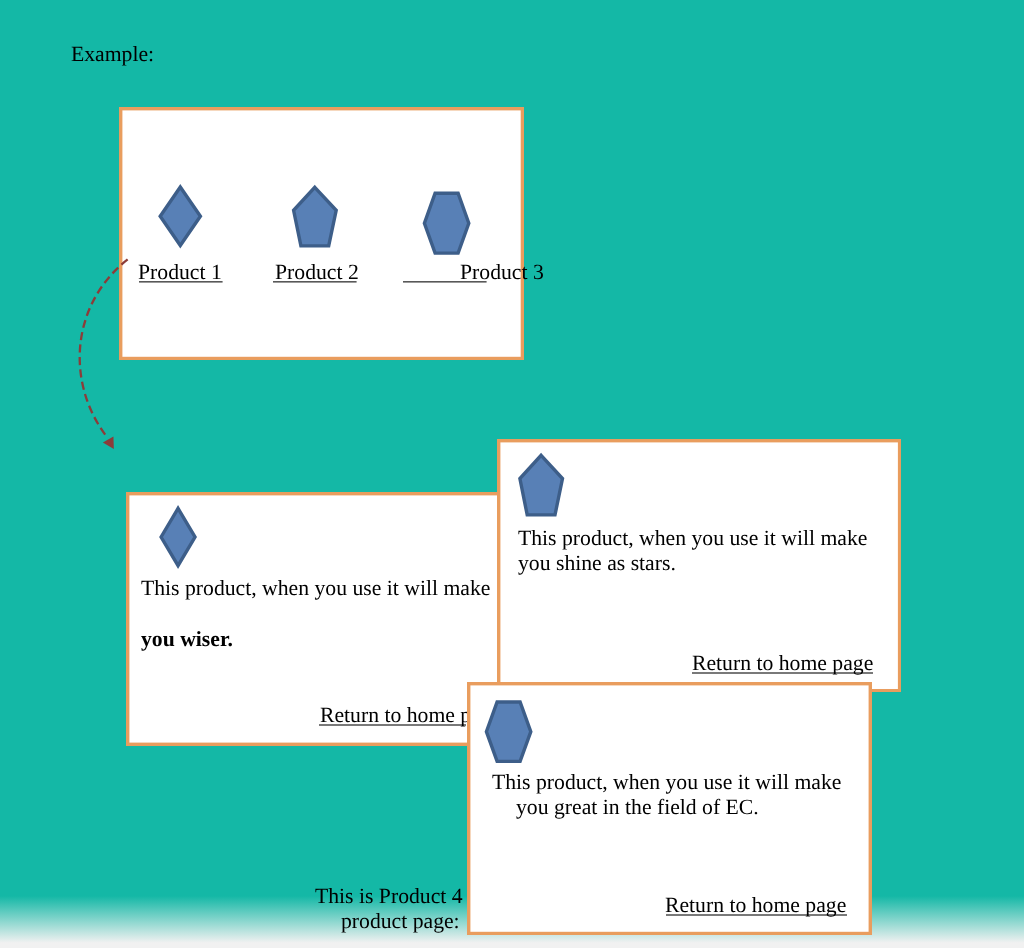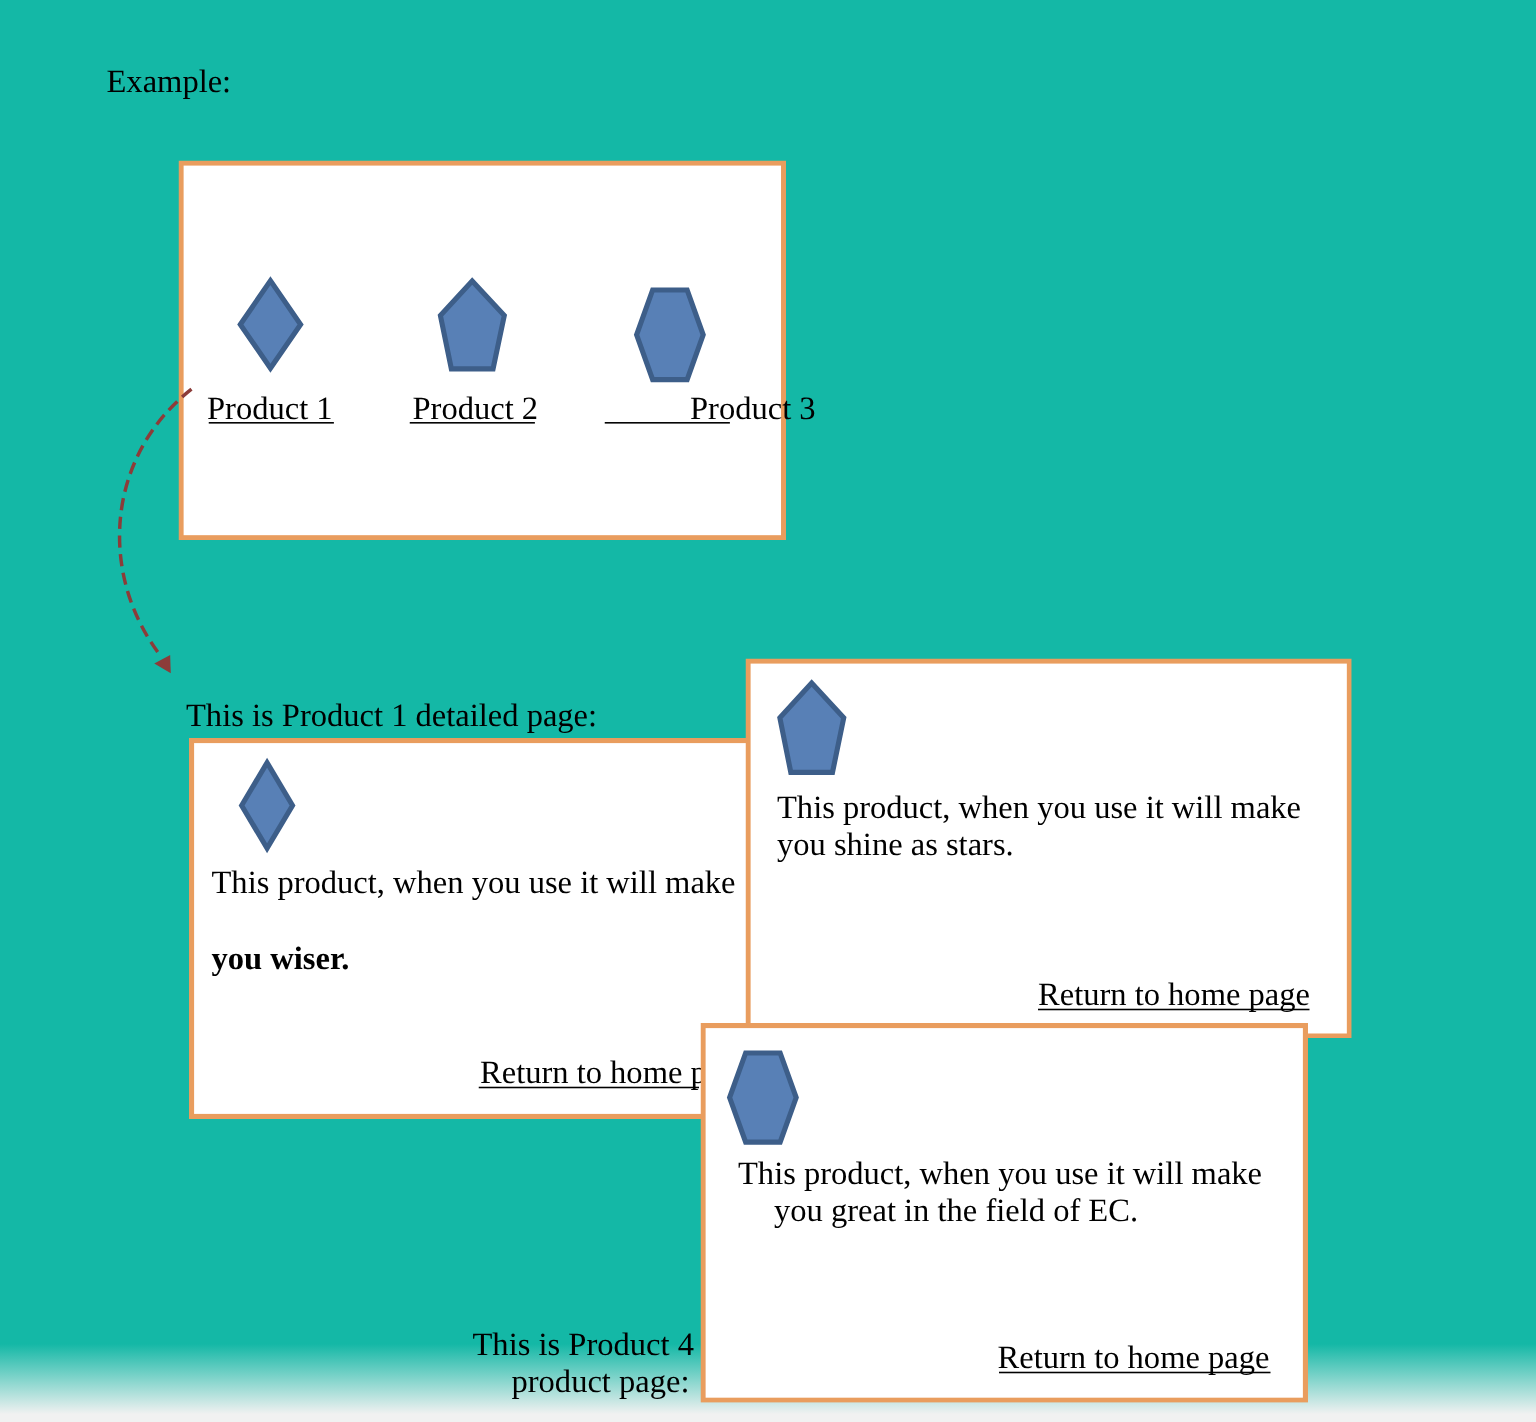--- a/index.html
+++ b/index.html
@@ -53,21 +53,20 @@
   <div class="txt lnk" style="left:422px;top:260px;margin-left:38px;">Product 3</div>
   <svg class="ul" style="left:403px;top:280px;" width="83.6" height="4" viewBox="0 0 83.6 4">
     <rect x="0" y="1.35" width="83.6" height="1.05" fill="#000000"></rect>
   </svg>
 
   <svg style="position:absolute;left:60px;top:250px;" width="80" height="210" viewBox="0 0 80 210">
     <path d="M 69.25 8.2 C 12.12 51.56 4.34 130.15 46.15 186" fill="none" stroke="#8C3C39" stroke-width="2.3" stroke-dasharray="8.1 4.4" stroke-dashoffset="-2" stroke-linecap="butt"></path>
     <polygon points="53.45,186.6 53.85,198.9 42.85,192.4" fill="#8C3C39"></polygon>
   </svg>
 
-  <div class="txt" style="left:124px;top:465px;">This is Product 1 detailed page:</div>
   <svg class="page-box" style="left:126px;top:492px;" width="406" height="254" viewBox="0 0 406 254">
     <rect x="1.7" y="1.7" width="402.6" height="250.6" fill="#FFFFFF" stroke="#E99D5E" stroke-width="3.4"></rect>
   </svg>
   <svg class="shape" style="left:150px;top:497px;" width="60" height="85" viewBox="0 0 60 85">
     <polygon points="11.08,40.0 28.05,11.43 45.02,40.0 28.05,68.57" fill="#5880B6" stroke="#3D5E89" stroke-width="3.4" stroke-linejoin="miter"></polygon>
   </svg>
   <div class="txt" style="left:141px;top:576px;">This product, when you use it will make</div>
   <div class="txt" style="left:141px;top:627px;font-weight:bold;">you wiser.</div>
   <div class="txt lnk" style="left:320px;top:703px;">Return to home page</div>
   <svg class="ul" style="left:318.7px;top:724px;" width="147.5" height="4" viewBox="0 0 147.5 4">

